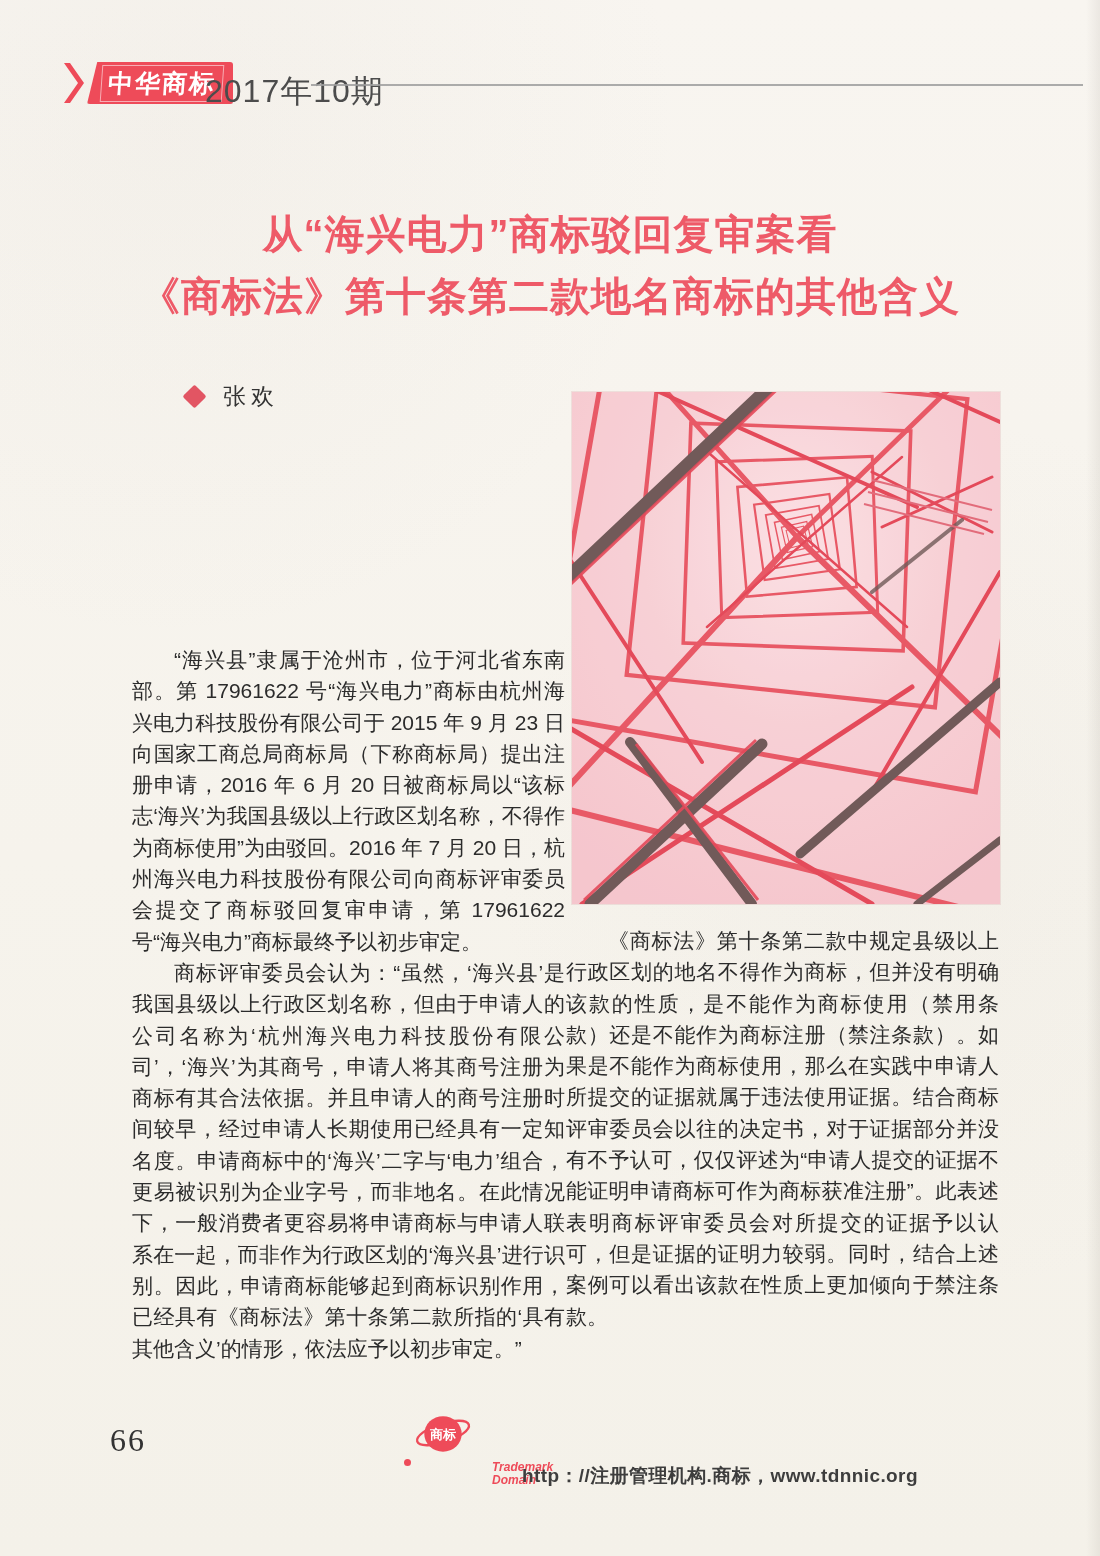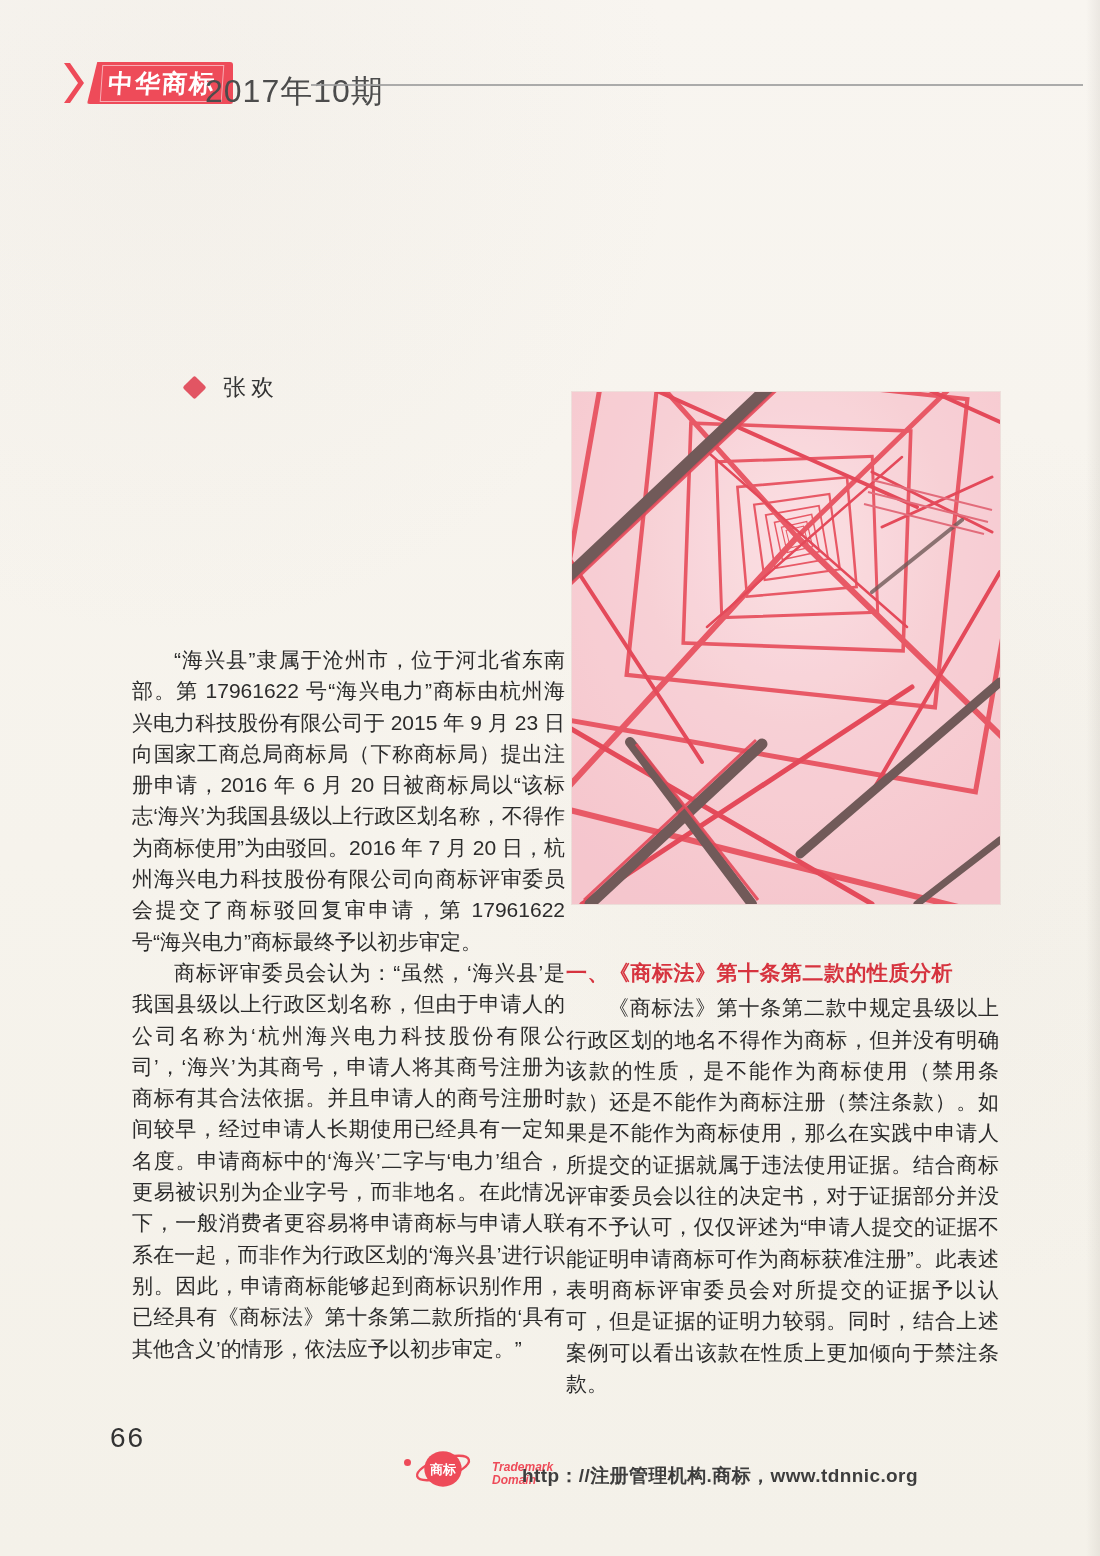--- a/index.html
+++ b/index.html
@@ -53,21 +53,21 @@
   .head-rule{position:absolute;left:311px;top:84px;width:772px;height:2px;background:#9d9d9d;opacity:.85;}
 
   
   .title{
     position:absolute;left:0;top:203px;width:1100px;
     text-align:center;color:var(--title-pink);
     font-size:40px;font-weight:600;letter-spacing:1px;line-height:62px;
   }
 
   
-  .author{position:absolute;left:186px;top:372px;display:flex;align-items:center;}
+  .author{position:absolute;left:186px;top:381px;display:flex;align-items:center;}
   .diamond{
     width:17px;height:17px;background:#e25563;margin-right:20px;
     transform:rotate(45deg);border-radius:2px;
   }
   .author-name{font-size:23px;color:#333;letter-spacing:5px;}
 
   
   .photo{
     position:absolute;left:572px;top:392px;width:428px;height:512px;
     box-shadow:0 0 0 1px rgba(210,160,165,.25);
@@ -84,23 +84,23 @@
   .col-left{position:absolute;left:132px;top:644px;}
   .col-right{position:absolute;left:566px;top:925px;}
   .col-right .intro{text-indent:0;}
   .section-heading{
     color:var(--heading-red);font-weight:bold;
     margin-top:32px;margin-bottom:4px;
     letter-spacing:.5px;
   }
 
   
-  .page-num{position:absolute;left:110px;top:1422px;font-size:28px;color:#333;letter-spacing:2px;}
+  .page-num{position:absolute;left:110px;top:1422px;font-size:32px;color:#333;letter-spacing:2px;font-family:Liberation Serif, serif;}
   .f-dot{position:absolute;left:404px;top:1459px;width:7px;height:7px;border-radius:50%;background:var(--brand-red);}
-  .f-globe{position:absolute;left:414px;top:1442px;text-align:center;}
+  .f-globe{position:absolute;left:414px;top:1407px;text-align:center;}
   .f-caption{
     position:absolute;left:492px;top:1461px;
     color:var(--brand-red);font-size:12px;font-weight:bold;font-style:italic;line-height:13px;
     white-space:nowrap;
   }
   .f-tagline{
     position:absolute;left:522px;top:1429px;
     font-size:21px;font-weight:600;color:#2e2e2e;letter-spacing:4px;white-space:nowrap;
   }
   .f-url{
@@ -117,20 +117,24 @@
     <svg class="chevron" viewBox="0 0 20 42">
       <polygon points="0,1 6,1 20,21 6,41 0,41 14,21" fill="#ee4b59"></polygon>
     </svg>
     <div class="banner">
       <span class="inner">中华商标</span>
     </div>
   </div>
   <div class="issue">2017年10期</div>
   <div class="head-rule"></div>
 
+  <div class="title">
+    <div>从“海兴电力”商标驳回复审案看</div>
+    <div>《商标法》第十条第二款地名商标的其他含义</div>
+  </div>
 
   <div class="author">
     <span class="diamond"></span>
     <span class="author-name">张欢</span>
   </div>
 
   <div class="photo">
     <svg viewBox="0 0 428 512" width="428" height="512" role="img">
       <defs>
         <radialGradient id="pg" cx="52%" cy="29%" r="80%">
@@ -224,21 +228,20 @@
       <rect width="428" height="512" fill="#f6c3cb" opacity="0.12"></rect>
     </svg>
   </div>
 
   <div class="col col-left">
     <p>“海兴县”隶属于沧州市，位于河北省东南部。第 17961622 号“海兴电力”商标由杭州海兴电力科技股份有限公司于 2015 年 9 月 23 日向国家工商总局商标局（下称商标局）提出注册申请，2016 年 6 月 20 日被商标局以“该标志‘海兴’为我国县级以上行政区划名称，不得作为商标使用”为由驳回。2016 年 7 月 20 日，杭州海兴电力科技股份有限公司向商标评审委员会提交了商标驳回复审申请，第 17961622 号“海兴电力”商标最终予以初步审定。</p>
     <p>商标评审委员会认为：“虽然，‘海兴县’是我国县级以上行政区划名称，但由于申请人的公司名称为‘杭州海兴电力科技股份有限公司’，‘海兴’为其商号，申请人将其商号注册为商标有其合法依据。并且申请人的商号注册时间较早，经过申请人长期使用已经具有一定知名度。申请商标中的‘海兴’二字与‘电力’组合，更易被识别为企业字号，而非地名。在此情况下，一般消费者更容易将申请商标与申请人联系在一起，而非作为行政区划的‘海兴县’进行识别。因此，申请商标能够起到商标识别作用，已经具有《商标法》第十条第二款所指的‘具有其他含义’的情形，依法应予以初步审定。”</p>
   </div>
 
   <div class="col col-right">
-    <div class="section-heading">一、《商标法》第十条第二款的性质分析</div>
     <p>《商标法》第十条第二款中规定县级以上行政区划的地名不得作为商标，但并没有明确该款的性质，是不能作为商标使用（禁用条款）还是不能作为商标注册（禁注条款）。如果是不能作为商标使用，那么在实践中申请人所提交的证据就属于违法使用证据。结合商标评审委员会以往的决定书，对于证据部分并没有不予认可，仅仅评述为“申请人提交的证据不能证明申请商标可作为商标获准注册”。此表述表明商标评审委员会对所提交的证据予以认可，但是证据的证明力较弱。同时，结合上述案例可以看出该款在性质上更加倾向于禁注条款。</p>
   </div>
 
   <div class="page-num">66</div>
 
   <span class="f-dot"></span>
   <div class="f-globe">
     <svg viewBox="0 0 62 54" width="58" height="52">
       <ellipse cx="31" cy="28" rx="20" ry="19" fill="#ee4b59"></ellipse>
       <ellipse cx="31" cy="27" rx="29" ry="10" fill="none" stroke="#ee4b59" stroke-width="2.5" transform="rotate(-18 31 27)"></ellipse>

